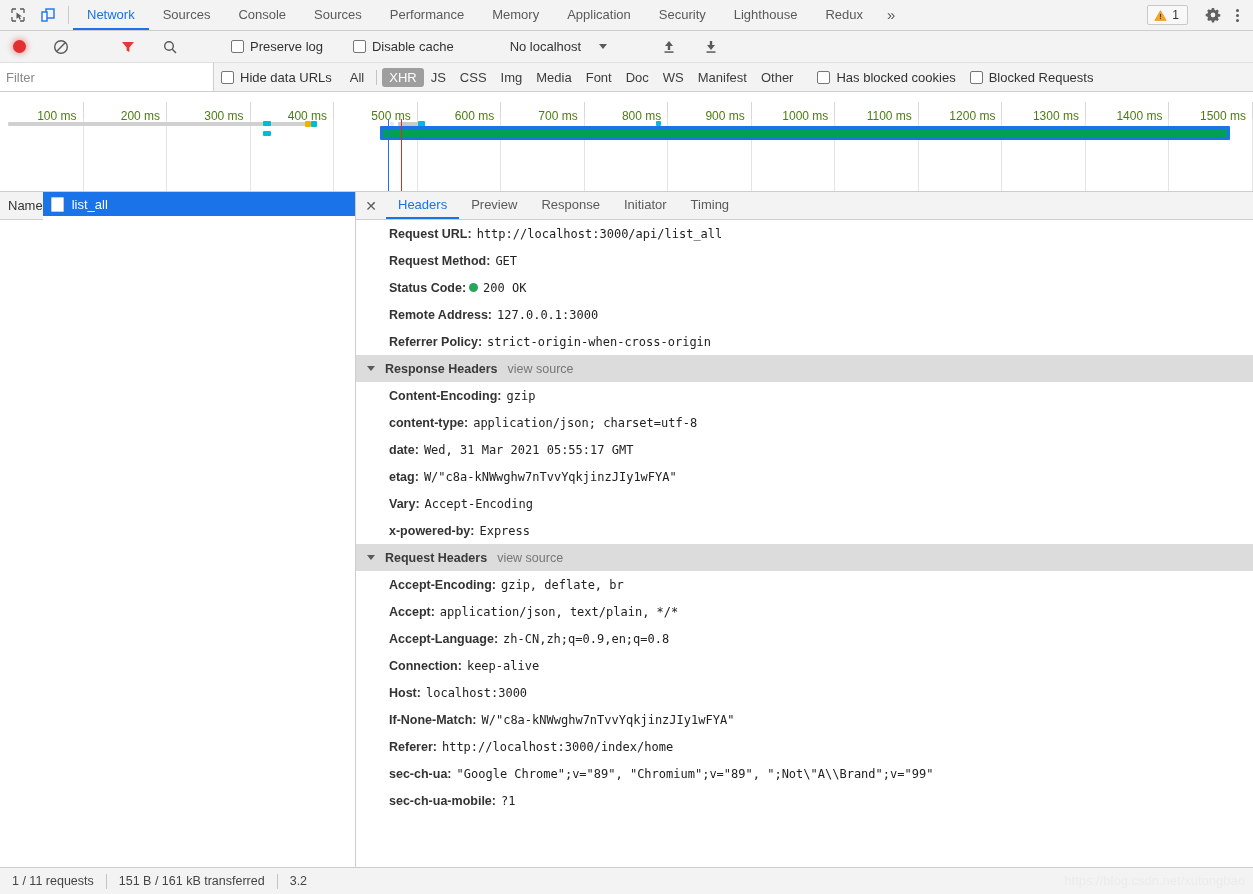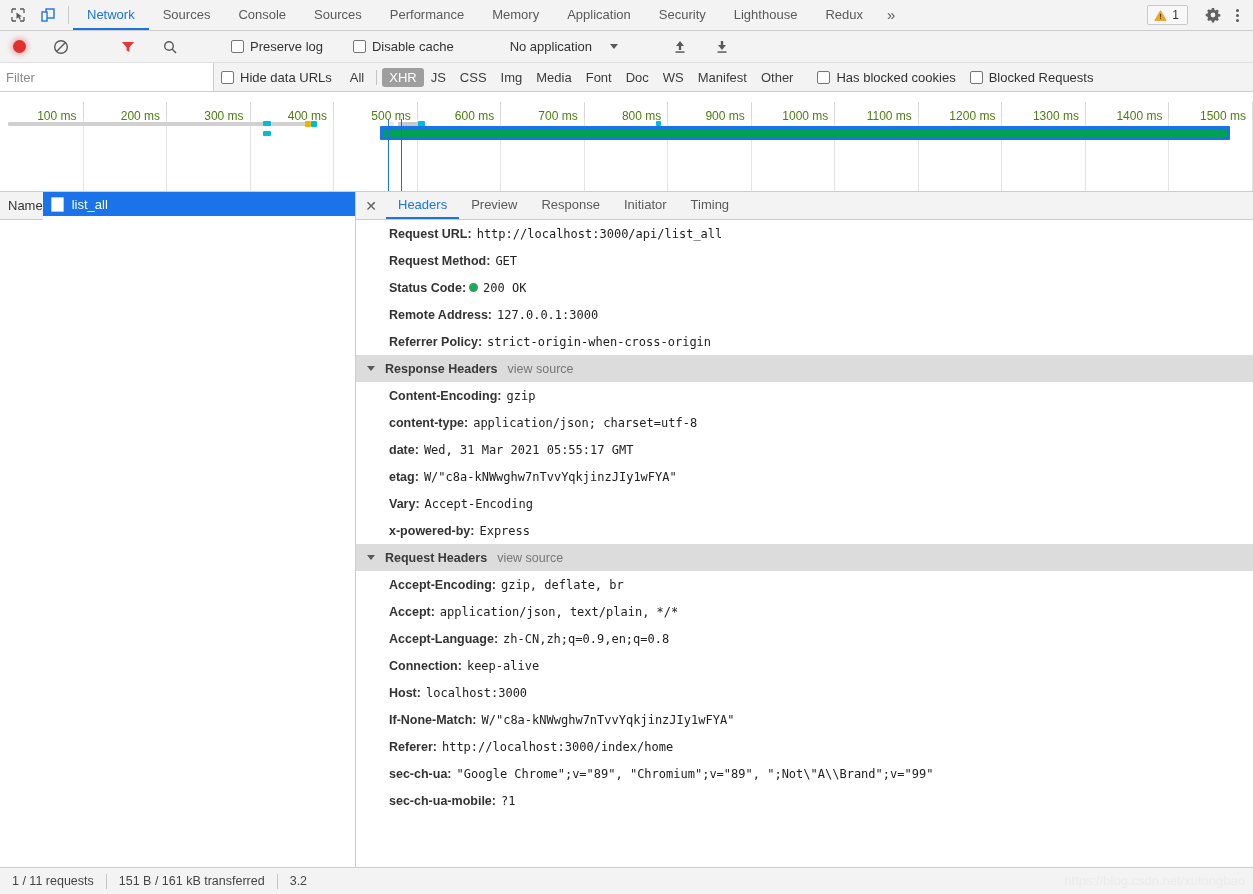--- a/index.html
+++ b/index.html
@@ -271,21 +271,21 @@
     <label class="chk">
       <span class="box"></span>
       <span>Preserve log</span>
     </label>
     <label class="chk">
       <span class="box"></span>
       <span>Disable cache</span>
     </label>
     <div class="vsep"></div>
     <div class="throttle">
-      <span>No application</span>
+      <span>No localhost</span>
       <span class="caret-dn"></span>
     </div>
     <div class="vsep"></div>
     <div class="cbtn">
       <svg width="16" height="16" viewBox="0 0 16 16">
         <path d="M8 2 L12 7 H9.2 V11 H6.8 V7 H4 Z" fill="#5a5a5a"></path>
         <rect x="3.5" y="12.3" width="9" height="1.5" fill="#5a5a5a"></rect>
       </svg>
     </div>
     <div class="cbtn">

